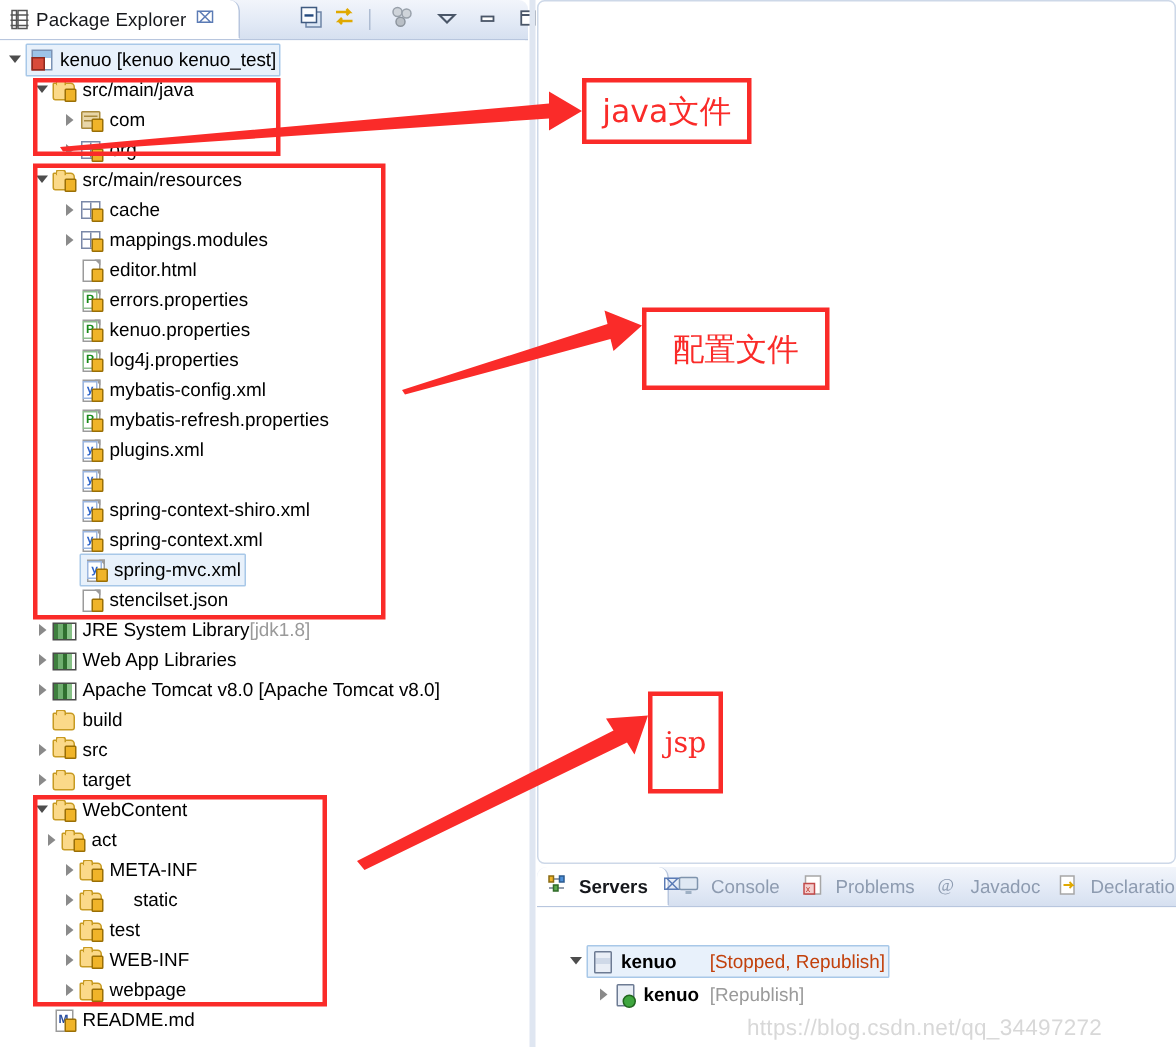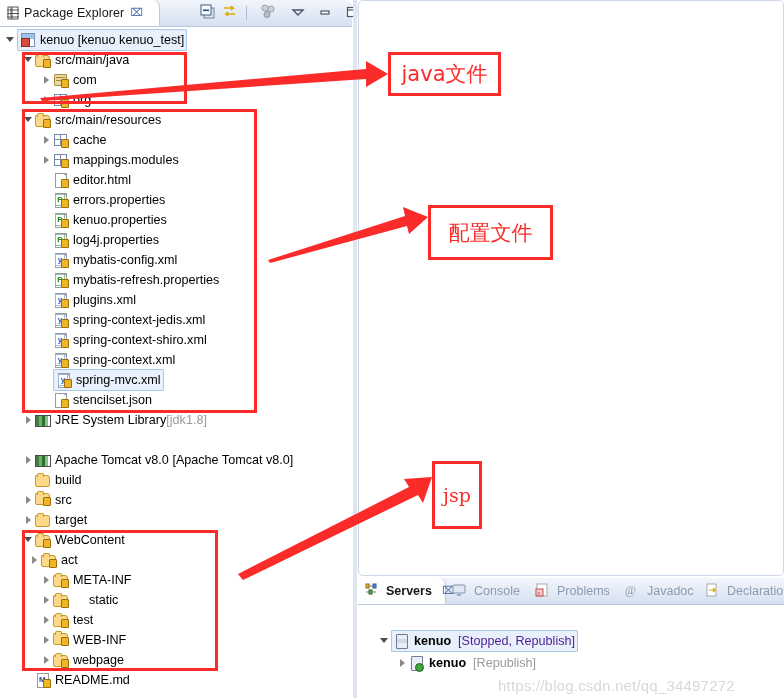--- a/index.html
+++ b/index.html
@@ -328,21 +328,20 @@
           </span>
         </div>
         <div class="row" style="left: 42px; top: 283px;">
           <span class="arrowtog none"></span>
           <span style="display: flex; align-items: center;">
             <span class="ico">
               <span class="ic-doc"></span>
               <span class="ic-badge b-blue">y</span>
               <span class="ic-lock"></span>
             </span>
-            <span class="lbl">spring-context-jedis.xml</span>
           </span>
         </div>
         <div class="row" style="left: 42px; top: 303px;">
           <span class="arrowtog none"></span>
           <span style="display: flex; align-items: center;">
             <span class="ico">
               <span class="ic-doc"></span>
               <span class="ic-badge b-blue">y</span>
               <span class="ic-lock"></span>
             </span>
@@ -382,20 +381,29 @@
           </span>
         </div>
         <div class="row" style="left: 24px; top: 383px;">
           <span class="arrowtog collapsed"></span>
           <span style="display: flex; align-items: center;">
             <span class="ico">
               <span class="ic-books"></span>
             </span>
             <span class="lbl">JRE System Library </span>
             <span class="lbl dim">[jdk1.8]</span>
+          </span>
+        </div>
+        <div class="row" style="left: 24px; top: 403px;">
+          <span class="arrowtog collapsed"></span>
+          <span style="display: flex; align-items: center;">
+            <span class="ico">
+              <span class="ic-books"></span>
+            </span>
+            <span class="lbl">Web App Libraries</span>
           </span>
         </div>
         <div class="row" style="left: 24px; top: 423px;">
           <span class="arrowtog collapsed"></span>
           <span style="display: flex; align-items: center;">
             <span class="ico">
               <span class="ic-books"></span>
             </span>
             <span class="lbl">Apache Tomcat v8.0 [Apache Tomcat v8.0]</span>
           </span>
@@ -558,21 +566,21 @@
         </div>
       </div>
     <div id="bottom-body">
         <div class="row" style="left: 22px; top: 26px;">
           <span class="arrowtog expanded"></span>
           <span class="selrow" style="display: flex; align-items: center;">
             <span class="ico">
               <span class="ic-srv"></span>
             </span>
             <span class="lbl" style="font-weight: bold;">kenuo</span>
-            <span class="lbl" style="margin-left: 7px; color: #4c1d95;">[Stopped, Republish]</span>
+            <span class="lbl" style="margin-left: 22px; color: #c2410c;">[Stopped, Republish]</span>
           </span>
         </div>
         <div class="row" style="left: 40px; top: 48px;">
           <span class="arrowtog collapsed"></span>
           <span style="display: flex; align-items: center;">
             <span class="ico">
               <span class="ic-srv2"></span>
             </span>
             <span class="lbl" style="font-weight: bold;">kenuo</span>
             <span class="lbl" style="margin-left: 7px; color: rgb(154, 154, 154);">[Republish]</span>

